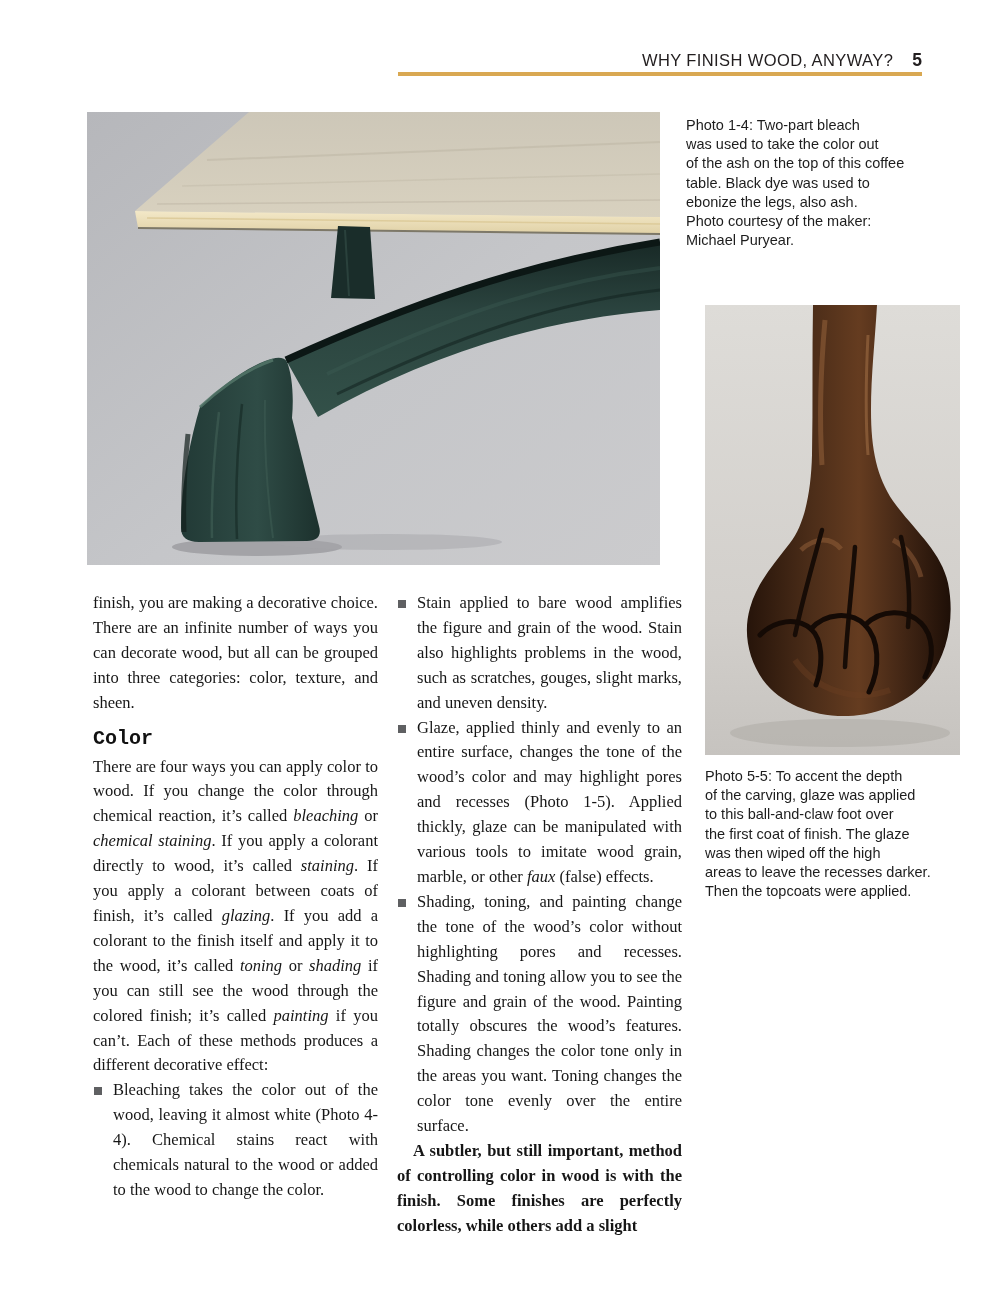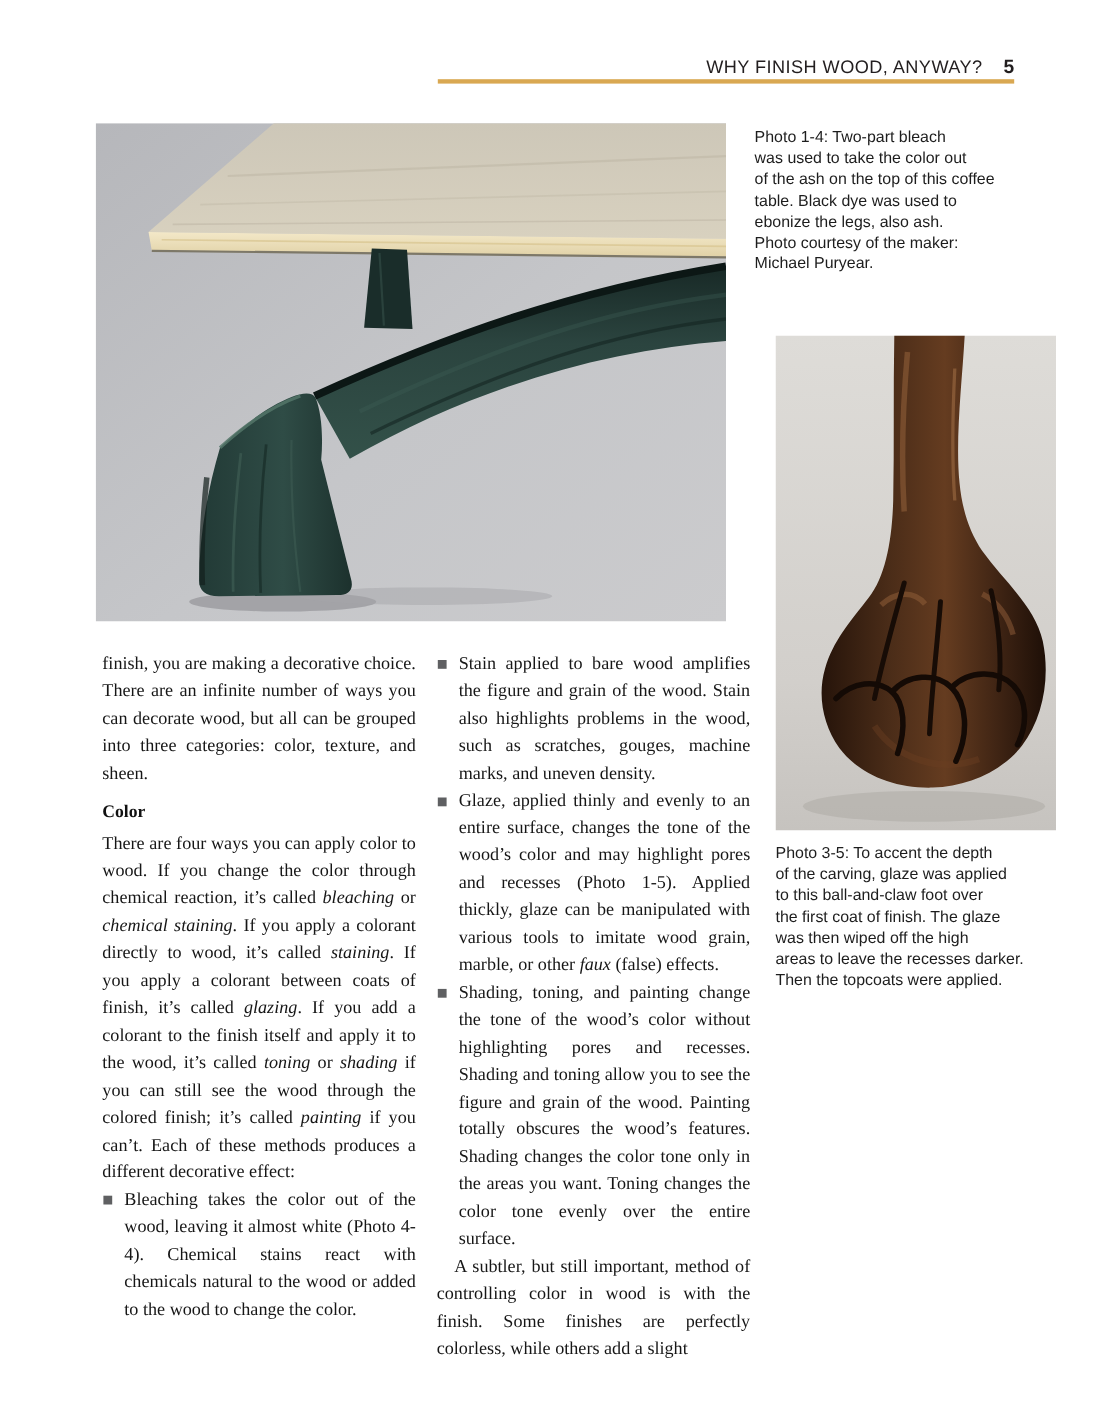--- a/index.html
+++ b/index.html
@@ -24,26 +24,26 @@
   .caption b{font-weight:normal;}
   .caption-1{left:686px;top:116px;width:262px;}
   .caption-2{left:705px;top:767px;width:262px;}
 
   
   .col{position:absolute;top:591px;width:285px;font-family:"Liberation Serif",serif;
        font-size:16.5px;line-height:24.9px;color:#161616;text-align:justify;}
   .col-left{left:93px;}
   .col-right{left:397px;}
   .col p{margin:0;}
-  .sec-heading{font-family:Liberation Serif, serif;font-size:16px;font-weight:bold;
+  .sec-heading{font-family:Liberation Mono, monospace;font-size:20px;font-weight:bold;
                color:#111;margin:12px 0 5px 0;line-height:22px;text-align:left;}
   .bullet{display:flex;margin:0;}
   .bullet .sq{flex:none;width:8px;height:8px;background:#5F6062;margin:9px 11px 0 1px;}
   .bullet p{flex:1;}
-  .indent{text-indent:16px;}
+  .indent{text-indent:16px;font-weight:bold;}
 </style>
 </head>
 <body>
 
 <div class="page">
 
   <div class="header-text">
     <span class="running-head">WHY FINISH WOOD, ANYWAY?</span>
     <span class="page-number">5</span>
   </div>
@@ -146,36 +146,36 @@
         <path d="M117,225 C108,258 98,292 90,330" stroke="#170c06" stroke-width="4.5" fill="none" stroke-linecap="round"></path>
         <path d="M150,242 C147,282 142,322 140,362" stroke="#170c06" stroke-width="4.5" fill="none" stroke-linecap="round"></path>
         <path d="M196,232 C203,262 206,292 203,322" stroke="#170c06" stroke-width="4.5" fill="none" stroke-linecap="round"></path>
         <path d="M55,330 C70,315 92,312 106,324 C117,334 119,357 111,380" stroke="#140a05" stroke-width="5" fill="none" stroke-linecap="round"></path>
         <path d="M106,324 C120,308 146,306 160,320 C174,334 176,362 164,387" stroke="#140a05" stroke-width="5" fill="none" stroke-linecap="round"></path>
         <path d="M160,320 C176,304 202,304 216,318 C228,330 230,352 220,372" stroke="#140a05" stroke-width="5" fill="none" stroke-linecap="round"></path>
       </g>
     </svg>
   </figure>
 
-  <aside class="caption caption-2"><b>Photo 3-5:</b> To accent the depth<br>of the carving, glaze was applied<br>to this ball-and-claw foot over<br>the first coat of finish. The glaze<br>was then wiped off the high<br>areas to leave the recesses darker.<br>Then the topcoats were applied.</aside>
+  <aside class="caption caption-2"><b>Photo 5-5:</b> To accent the depth<br>of the carving, glaze was applied<br>to this ball-and-claw foot over<br>the first coat of finish. The glaze<br>was then wiped off the high<br>areas to leave the recesses darker.<br>Then the topcoats were applied.</aside>
 
   <section class="col col-left">
     <p>finish, you are making a decorative choice. There are an infinite number of ways you can decorate wood, but all can be grouped into three categories: color, texture, and sheen.</p>
     <h2 class="sec-heading">Color</h2>
     <p>There are four ways you can apply color to wood. If you change the color through chemical reaction, it’s called <i>bleaching</i> or <i>chemical staining</i>. If you apply a colorant directly to wood, it’s called <i>staining</i>. If you apply a colorant between coats of finish, it’s called <i>glazing</i>. If you add a colorant to the finish itself and apply it to the wood, it’s called <i>toning</i> or <i>shading</i> if you can still see the wood through the colored finish; it’s called <i>painting</i> if you can’t. Each of these methods produces a different decorative effect:</p>
     <div class="bullet">
       <span class="sq"></span>
       <p>Bleaching takes the color out of the wood, leaving it almost white (Photo 4-4). Chemical stains react with chemicals natural to the wood or added to the wood to change the color.</p>
     </div>
   </section>
 
   <section class="col col-right">
     <div class="bullet">
       <span class="sq"></span>
-      <p>Stain applied to bare wood amplifies the figure and grain of the wood. Stain also highlights problems in the wood, such as scratches, gouges, machine marks, and uneven density.</p>
+      <p>Stain applied to bare wood amplifies the figure and grain of the wood. Stain also highlights problems in the wood, such as scratches, gouges, slight marks, and uneven density.</p>
     </div>
     <div class="bullet">
       <span class="sq"></span>
       <p>Glaze, applied thinly and evenly to an entire surface, changes the tone of the wood’s color and may highlight pores and recesses (Photo 1-5). Applied thickly, glaze can be manipulated with various tools to imitate wood grain, marble, or other <i>faux</i> (false) effects.</p>
     </div>
     <div class="bullet">
       <span class="sq"></span>
       <p>Shading, toning, and painting change the tone of the wood’s color without highlighting pores and recesses. Shading and toning allow you to see the figure and grain of the wood. Painting totally obscures the wood’s features. Shading changes the color tone only in the areas you want. Toning changes the color tone evenly over the entire surface.</p>
     </div>
     <p class="indent">A subtler, but still important, method of controlling color in wood is with the finish. Some finishes are perfectly colorless, while others add a slight</p>

